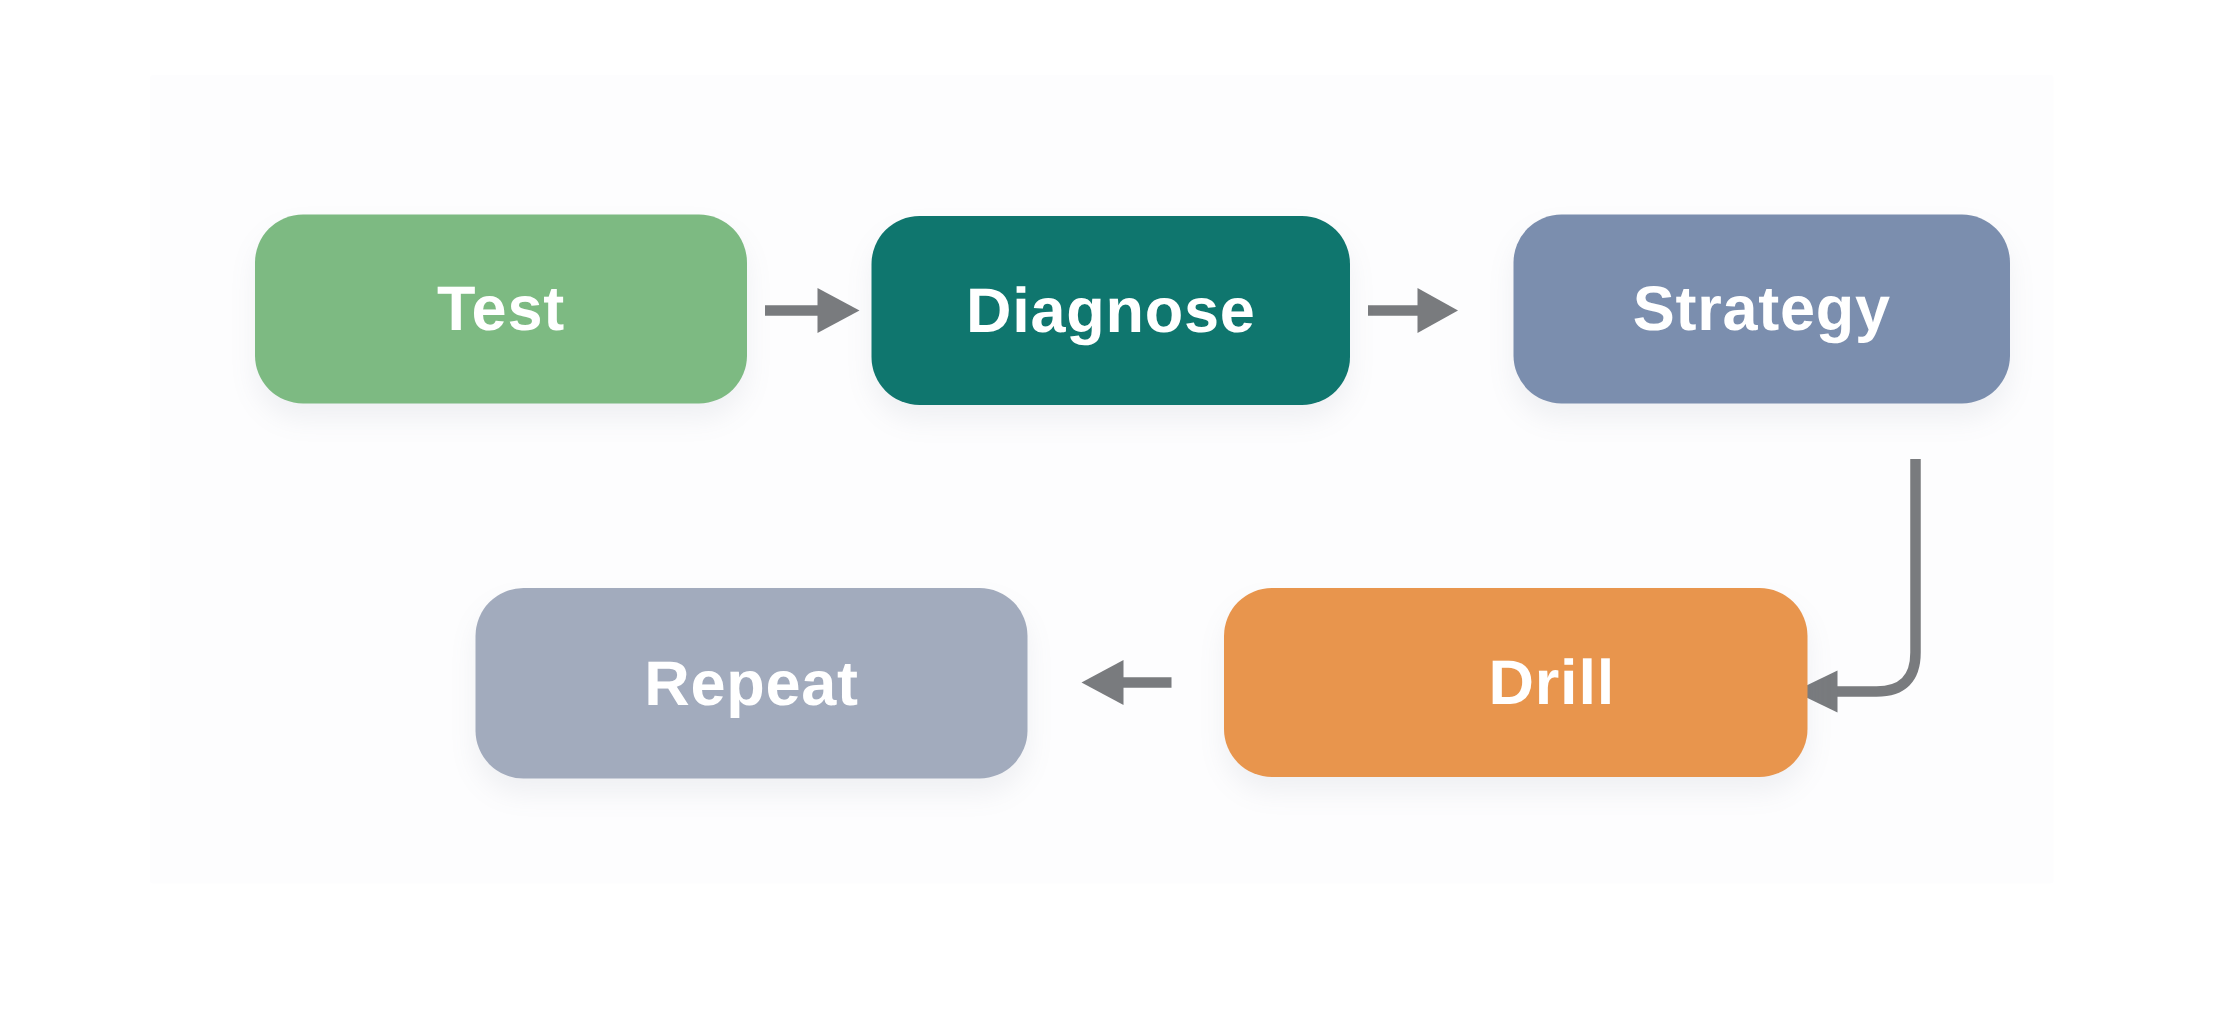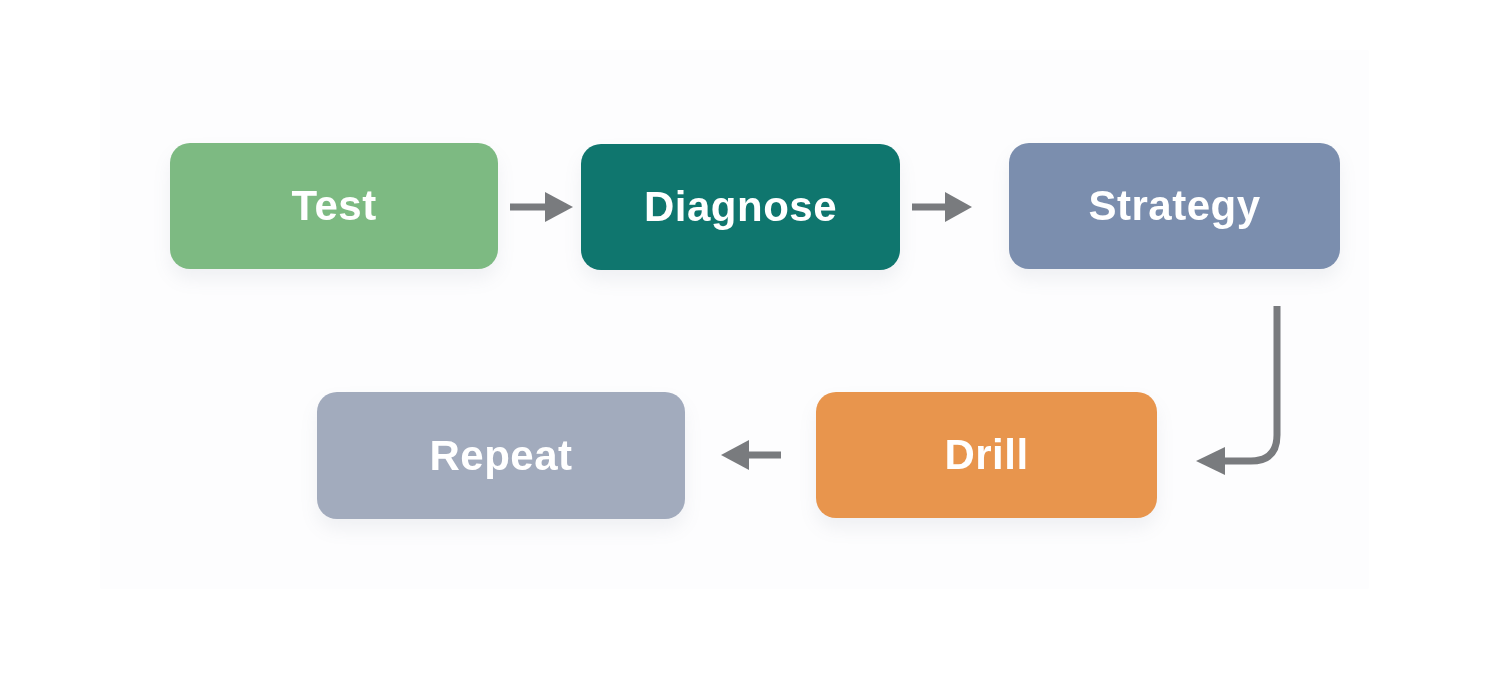--- a/index.html
+++ b/index.html
@@ -19,38 +19,38 @@
     position: absolute;
     left: 100px;
     top: 50px;
     width: 1269px;
     height: 539px;
     background: var(--panel-bg, #fdfdfe);
     border-radius: 2px;
   }
   .node {
     position: absolute;
-    border-radius: 20px;
+    border-radius: 32px;
     display: flex;
     align-items: center;
     justify-content: center;
     box-shadow: 0 10px 18px rgba(120, 130, 150, 0.10);
   }
   .node-label {
     color: var(--node-text, #ffffff);
     font-size: 42px;
     font-weight: 700;
     letter-spacing: 0.5px;
     line-height: 1;
     user-select: none;
   }
   .node-test     { left: 170px; top: 143px; width: 328px; height: 126px; }
   .node-diagnose { left: 581px; top: 144px; width: 319px; height: 126px; }
   .node-strategy { left: 987px; top: 143px; width: 331px; height: 126px; margin-left: 22px; }
-  .node-drill    { left: 816px; top: 392px; width: 341px; height: 126px; }
+  .node-drill    { left: 816px; top: 392px; width: 341px; height: 126px; padding-left: 48px; }
   .node-repeat   { left: 317px; top: 392px; width: 368px; height: 127px; }
 
   .arrows {
     position: absolute;
     left: 0;
     top: 0;
     width: 1492px;
     height: 686px;
     pointer-events: none;
   }

